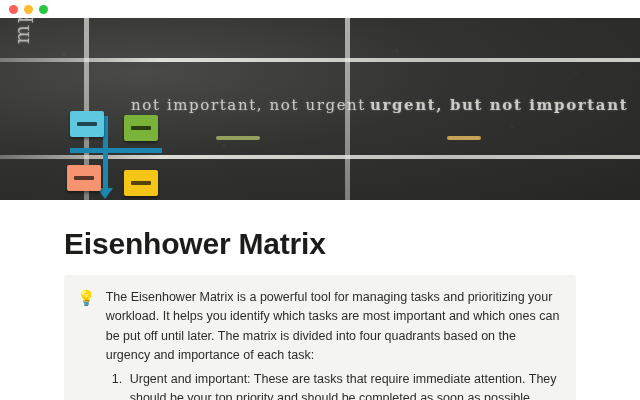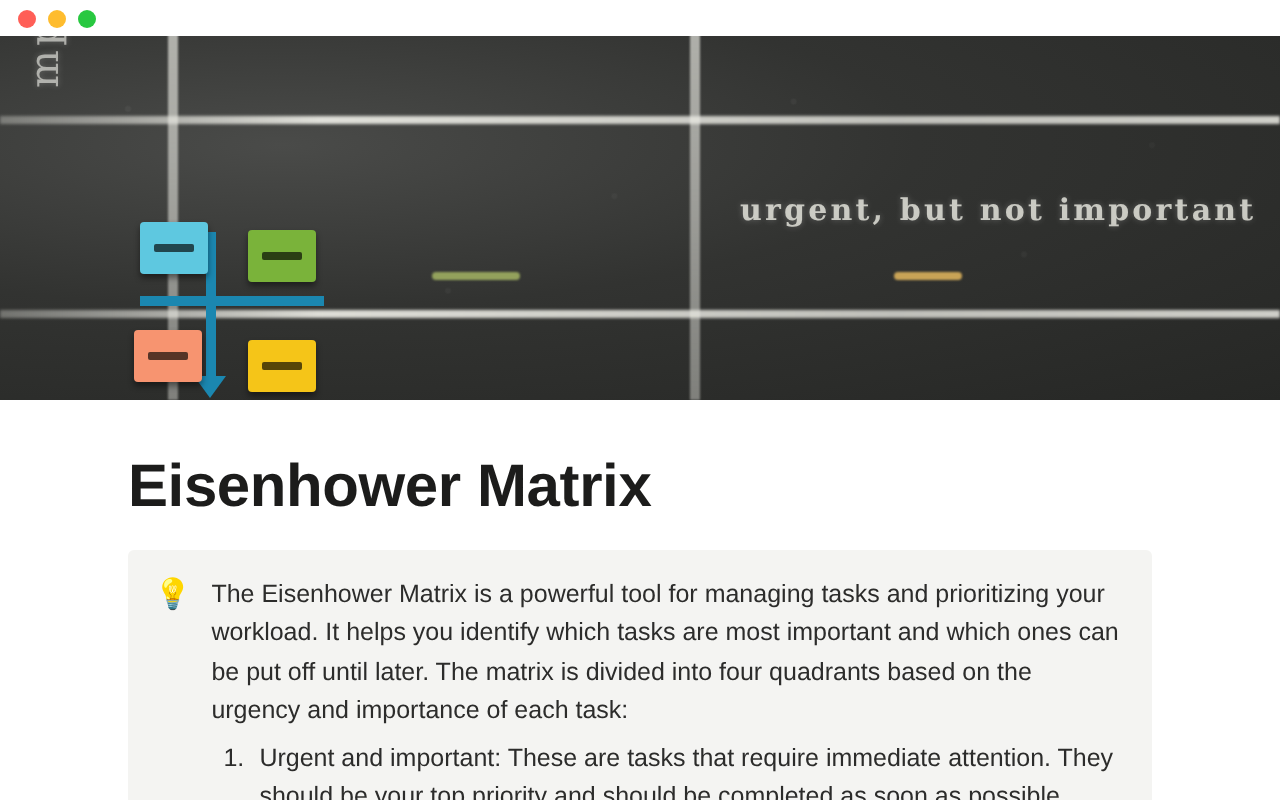--- a/index.html
+++ b/index.html
@@ -173,20 +173,21 @@
   <span class="dot green"></span>
 </div>
 
 <div class="hero">
   <div class="chalk-h h1"></div>
   <div class="chalk-h h2"></div>
   <div class="chalk-v v1"></div>
   <div class="chalk-v v2"></div>
 
   <div class="hero-label side">mportant</div>
+  <div class="hero-label q1">not important, not urgent</div>
   <div class="hero-label q2">urgent, but not important</div>
 
   <div class="chalk-dash d1"></div>
   <div class="chalk-dash d2"></div>
 
   <div class="axis-arrow ax-h"></div>
   <div class="axis-arrow ax-v"></div>
   <div class="arrow-head"></div>
 
   <div class="note n1">

